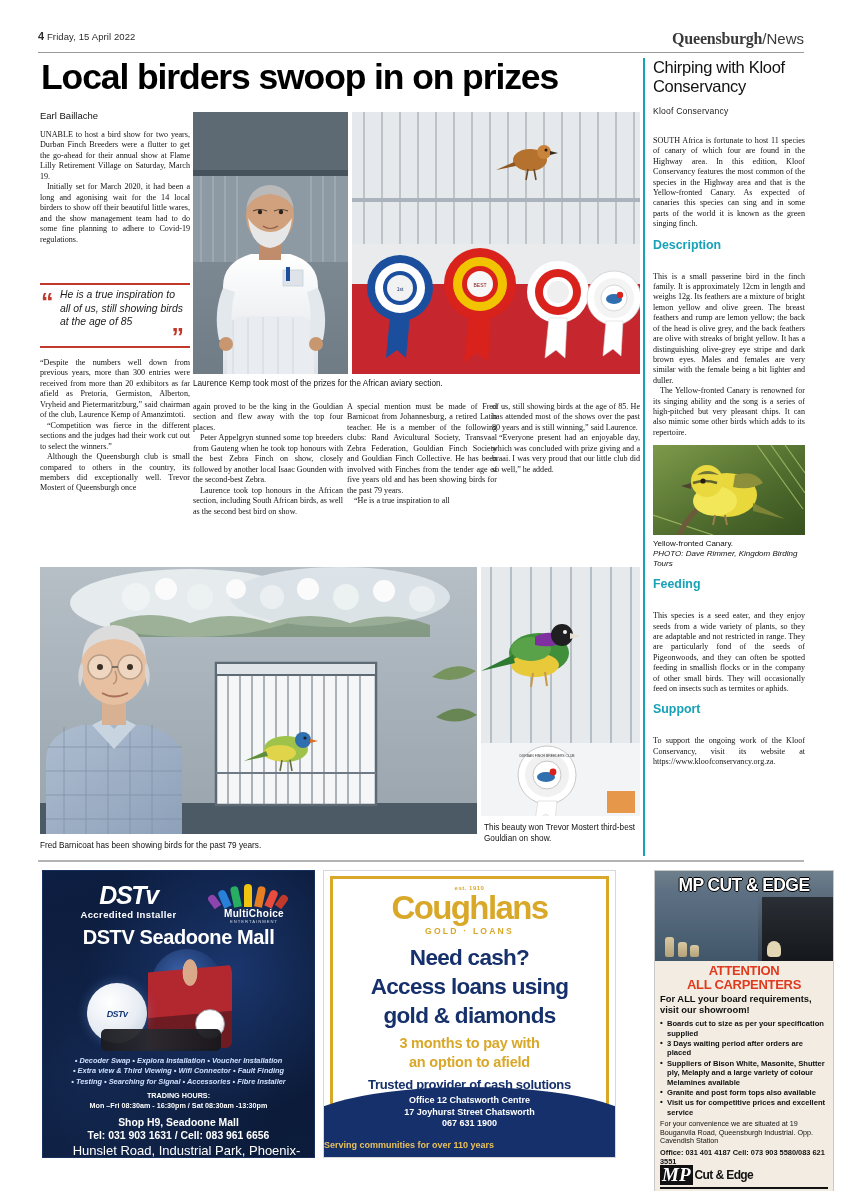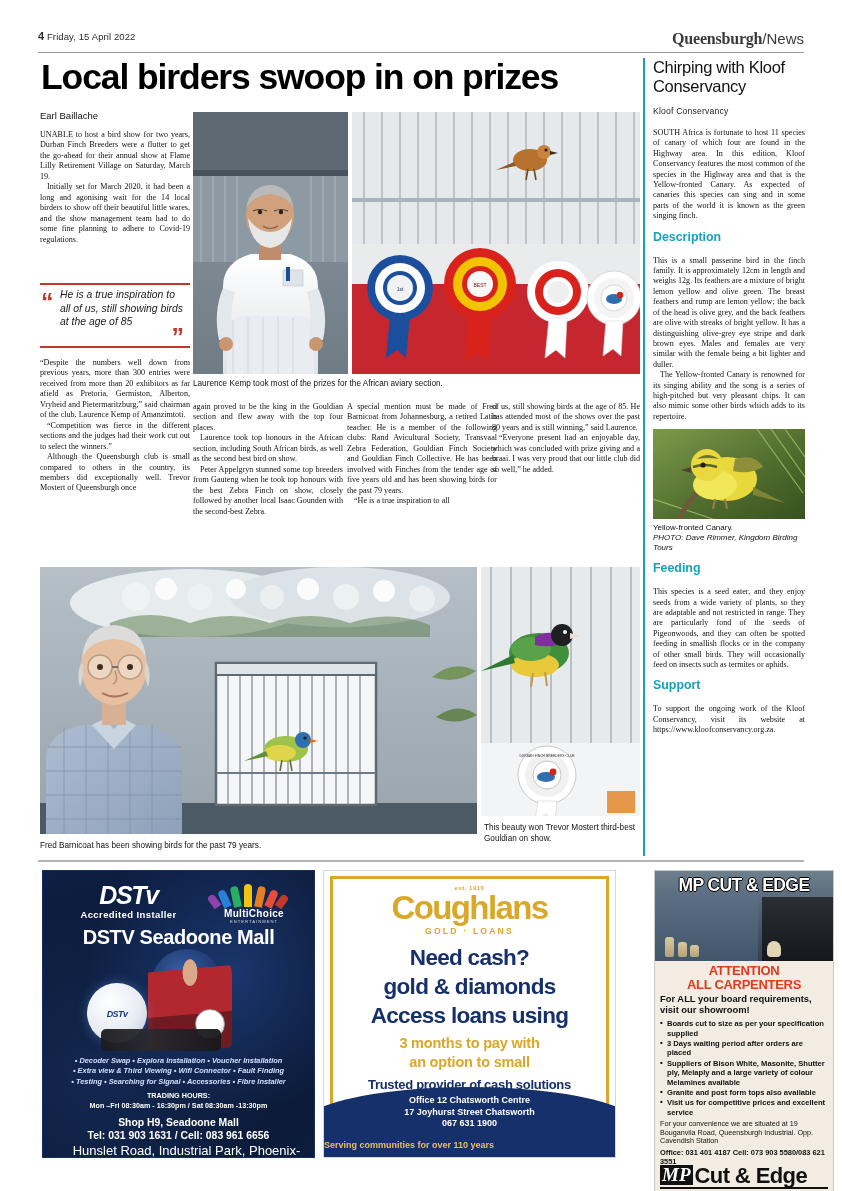--- a/index.html
+++ b/index.html
@@ -108,21 +108,21 @@
   .sb-title {
     font-family:"Liberation Sans", sans-serif; font-weight:400;
     font-size:16.5px; line-height:18.5px; color:#111; letter-spacing:-0.3px;
   }
   .sb-credit {
     font-family:"Liberation Sans", sans-serif; font-size:8.6px; color:#222;
     margin-top:11px; letter-spacing:.2px;
   }
   .sb-body {
     font-family:"Liberation Serif", serif; font-size:8.1px; line-height:10.4px;
-    color:#111; text-align:justify; margin-top:12px;
+    color:#111; text-align:justify; margin-top:20px;
   }
   .sb-body p { text-indent:7px; margin:0; }
   .sb-body p.lead { text-indent:0; }
   .sb-h {
     font-family:"Liberation Sans", sans-serif; font-weight:700;
     font-size:12.4px; color:#17a2b8; margin-top:8px; margin-bottom:1px;
   }
   .sb-photo { width:152px; height:90px; margin-top:7px; overflow:hidden; position:relative; background:#6a7d3a; }
   .sb-cap {
     font-family:"Liberation Sans", sans-serif; font-size:8px; line-height:10px;
@@ -313,21 +313,21 @@
   }
   .mp-foot {
     position:absolute; left:5px; right:5px; bottom:4px; display:flex; align-items:flex-end; gap:2px;
     border-bottom:2px solid #111; padding-bottom:2px;
   }
   .mp-mark {
     font-family:"Liberation Serif",serif; font-weight:700; font-style:italic;
     font-size:19px; color:#111; background:#111; color:#fff; padding:0 2px; line-height:20px;
   }
   .mp-foot-txt {
-    font-family:"Liberation Sans",sans-serif; font-weight:700; font-size:22px;
+    font-family:"Liberation Sans",sans-serif; font-weight:700; font-size:12px;
     color:#111; letter-spacing:-.6px; line-height:19px;
   }
 </style>
 </head>
 <body>
 
 <div class="page">
 
   <div class="masthead">
     <div class="folio">
@@ -495,22 +495,22 @@
         <circle cx="6" cy="-3" r="3.2" fill="#d9221c"></circle>
         <path d="M-8 23 L-11 58 L-1 51 L7 58 L9 23 Z" fill="#ffffff" stroke="#d9d9d9" stroke-width=".6"></path>
       </g>
     </svg>
   </div>
 
   <div class="caption" style="left:193px; top:379px; width:447px;">Laurence Kemp took most of the prizes for the African aviary section.</div>
 
   <div class="bodycol" id="col2">
     <p class="lead">again proved to be the king in the Gouldian section and flew away with the top four places.</p>
+    <p>Peter Appelgryn stunned some top breeders from Gauteng when he took top honours with the best Zebra Finch on show, closely followed by another local Isaac Gounden with the second-best Zebra.</p>
     <p>Laurence took top honours in the African section, including South African birds, as well as the second best bird on show.</p>
-    <p>Peter Appelgryn stunned some top breeders from Gauteng when he took top honours with the best Zebra Finch on show, closely followed by another local Isaac Gounden with the second-best Zebra.</p>
   </div>
 
   <div class="bodycol" id="col3">
     <p class="lead">A special mention must be made of Fred Barnicoat from Johannesburg, a retired Latin teacher. He is a member of the following clubs: Rand Avicultural Society, Transvaal Zebra Federation, Gouldian Finch Society and Gouldian Finch Collective. He has been involved with Finches from the tender age of five years old and has been showing birds for the past 79 years.</p>
     <p>“He is a true inspiration to all</p>
   </div>
 
   <div class="bodycol" id="col4">
     <p class="lead">of us, still showing birds at the age of 85. He has attended most of the shows over the past 80 years and is still winning,” said Laurence.</p>
     <p>“Everyone present had an enjoyable day, which was concluded with prize giving and a braai. I was very proud that our little club did so well,” he added.</p>
@@ -786,27 +786,27 @@
     <div class="cg-gold-top"></div>
     <div class="cg-gold-l"></div>
     <div class="cg-gold-r"></div>
 
     <div class="cg-est">est. 1910</div>
     <div class="cg-logo">Coughlans</div>
     <div class="cg-sub">GOLD · LOANS</div>
 
     <div class="cg-head">
       <div>Need cash?</div>
+      <div>Access loans using</div>
       <div>gold &amp; diamonds</div>
-      <div>Access loans using</div>
     </div>
 
     <div class="cg-months">
       <div>3 months to pay with</div>
-      <div>an option to small</div>
+      <div>an option to afield</div>
     </div>
 
     <div class="cg-trust">Trusted provider of cash solutions</div>
 
     <div class="cg-arc"></div>
     <div class="cg-office">
       <div>Office 12 Chatsworth Centre</div>
       <div>17 Joyhurst Street Chatsworth</div>
       <div>067 631 1900</div>
     </div>

